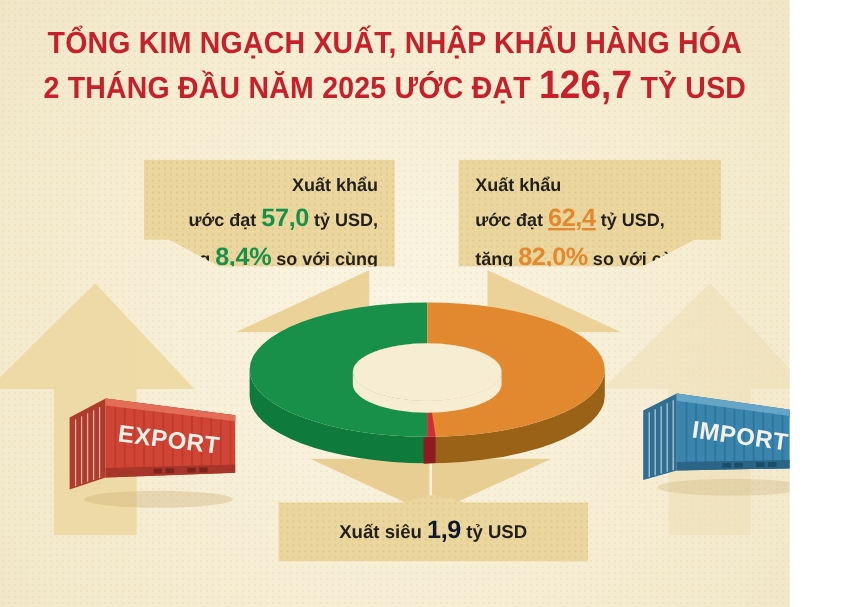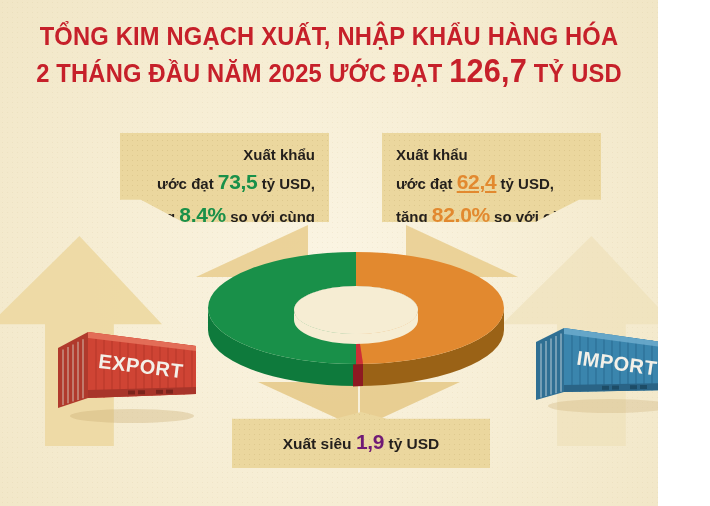--- a/index.html
+++ b/index.html
@@ -118,21 +118,21 @@
     line-height: 1.55;
     padding: 10px 14px 8px 14px;
   }
   .callout-text .num {
     font-size: 21px;
     font-weight: 800;
     letter-spacing: -.3px;
   }
   .num-green { color: #199049; }
   .num-orange { color: #e2892f; text-decoration: underline; }
-  .num-red { color: #701a75; }
+  .num-red { color: #0f172a; }
 
   #callout-export {
     left: 120px; top: 133px; width: 209px; height: 89px;
     clip-path: polygon(0 0, 100% 0, 100% 100%, 30% 100%, 10% 75%, 0 75%);
     text-align: right;
   }
   #callout-import {
     left: 382px; top: 133px; width: 219px; height: 89px;
     clip-path: polygon(0 0, 100% 0, 100% 75%, 90% 75%, 70% 100%, 0 100%);
     text-align: left;
@@ -190,21 +190,21 @@
 
   <div class="title-wrap">
     <div class="title-line title-line1">TỔNG KIM NGẠCH XUẤT, NHẬP KHẨU HÀNG HÓA</div>
     <div class="title-line title-line2"><span>2 THÁNG ĐẦU NĂM 2025 ƯỚC ĐẠT </span><span class="title-big">126,7</span><span> TỶ USD</span></div>
   </div>
 
   <div class="callout" id="callout-export">
     <div class="dots"></div>
     <div class="callout-text">
       <div>Xuất khẩu</div>
-      <div><span>ước đạt </span><span class="num num-green">73,5</span><span> tỷ USD,</span></div>
+      <div><span>ước đạt </span><span class="num num-green">57,0</span><span> tỷ USD,</span></div>
       <div><span>tăng </span><span class="num num-green">8,4%</span><span> so với cùng  kỳ</span></div>
     </div>
   </div>
 
   <div class="callout" id="callout-import">
     <div class="dots"></div>
     <div class="callout-text">
       <div>Xuất khẩu</div>
       <div><span>ước đạt </span><span class="num num-orange">62,4</span><span> tỷ USD,</span></div>
       <div><span>tăng </span><span class="num num-orange">82,0%</span><span> so với cùng kỳ</span></div>

